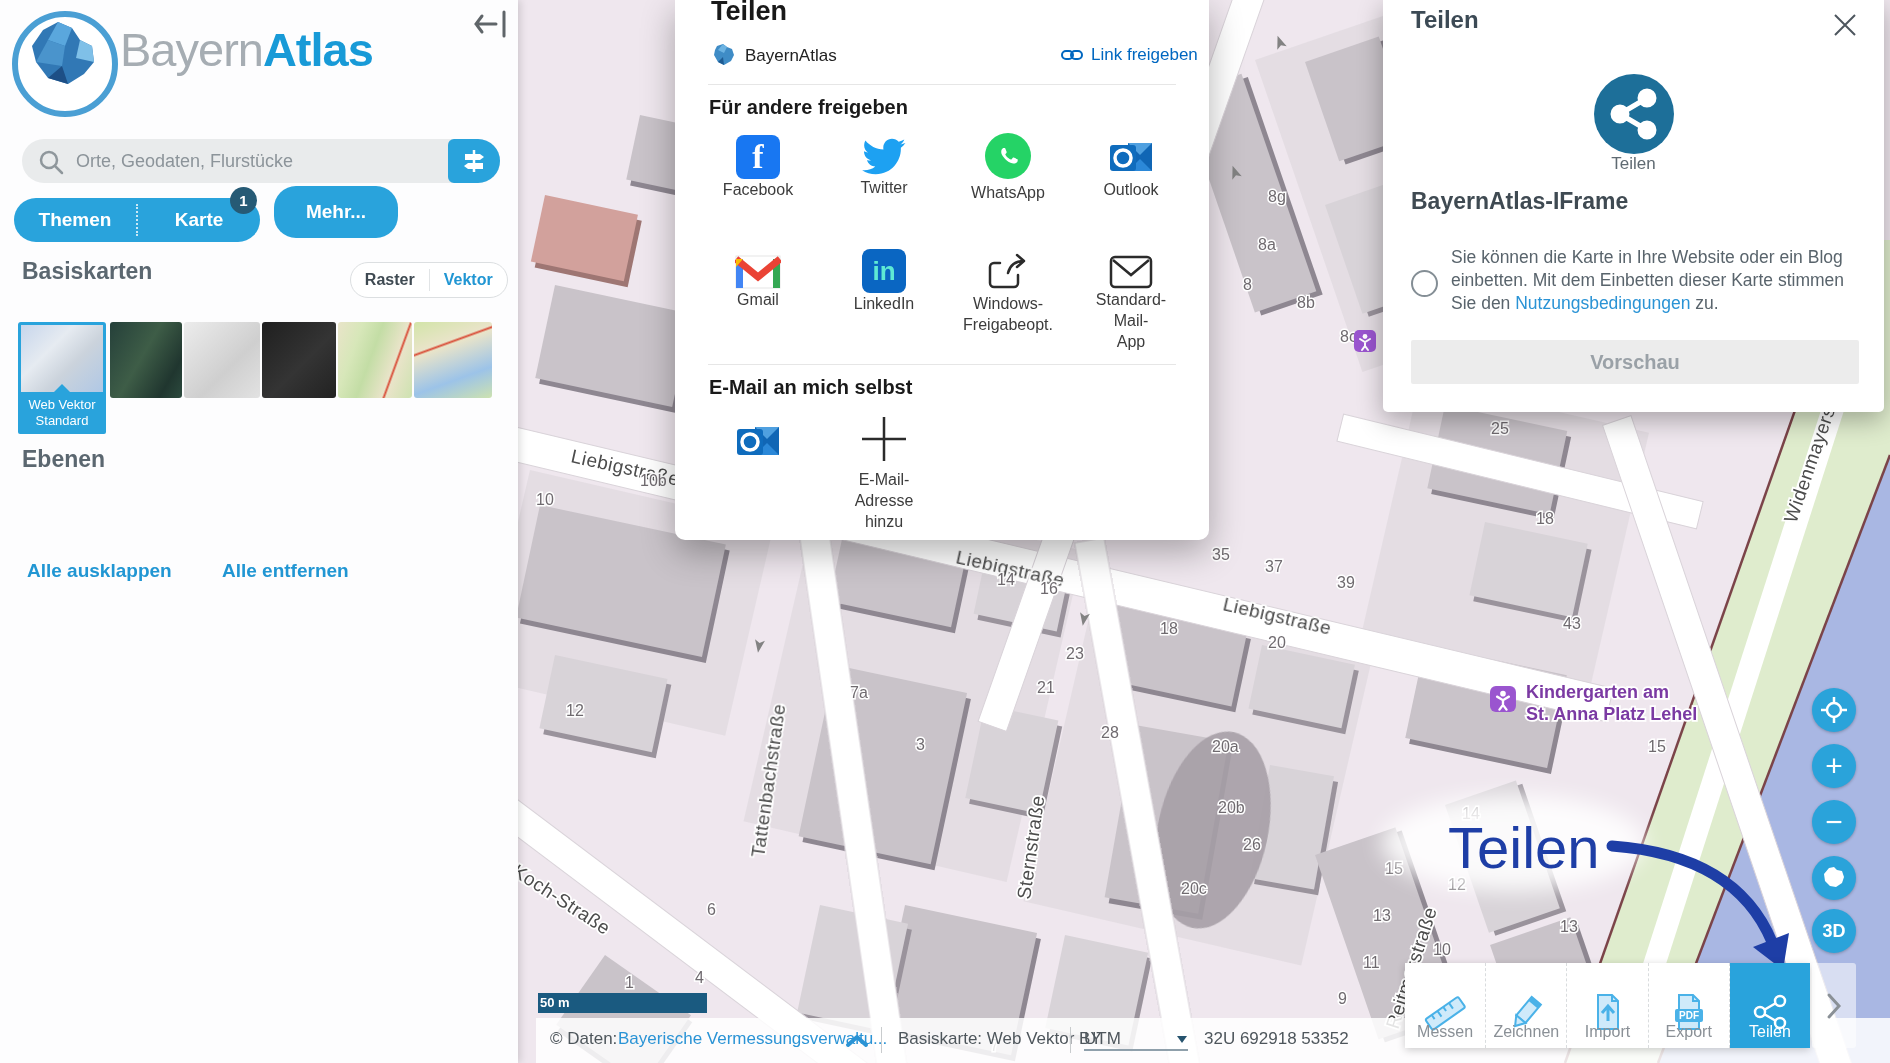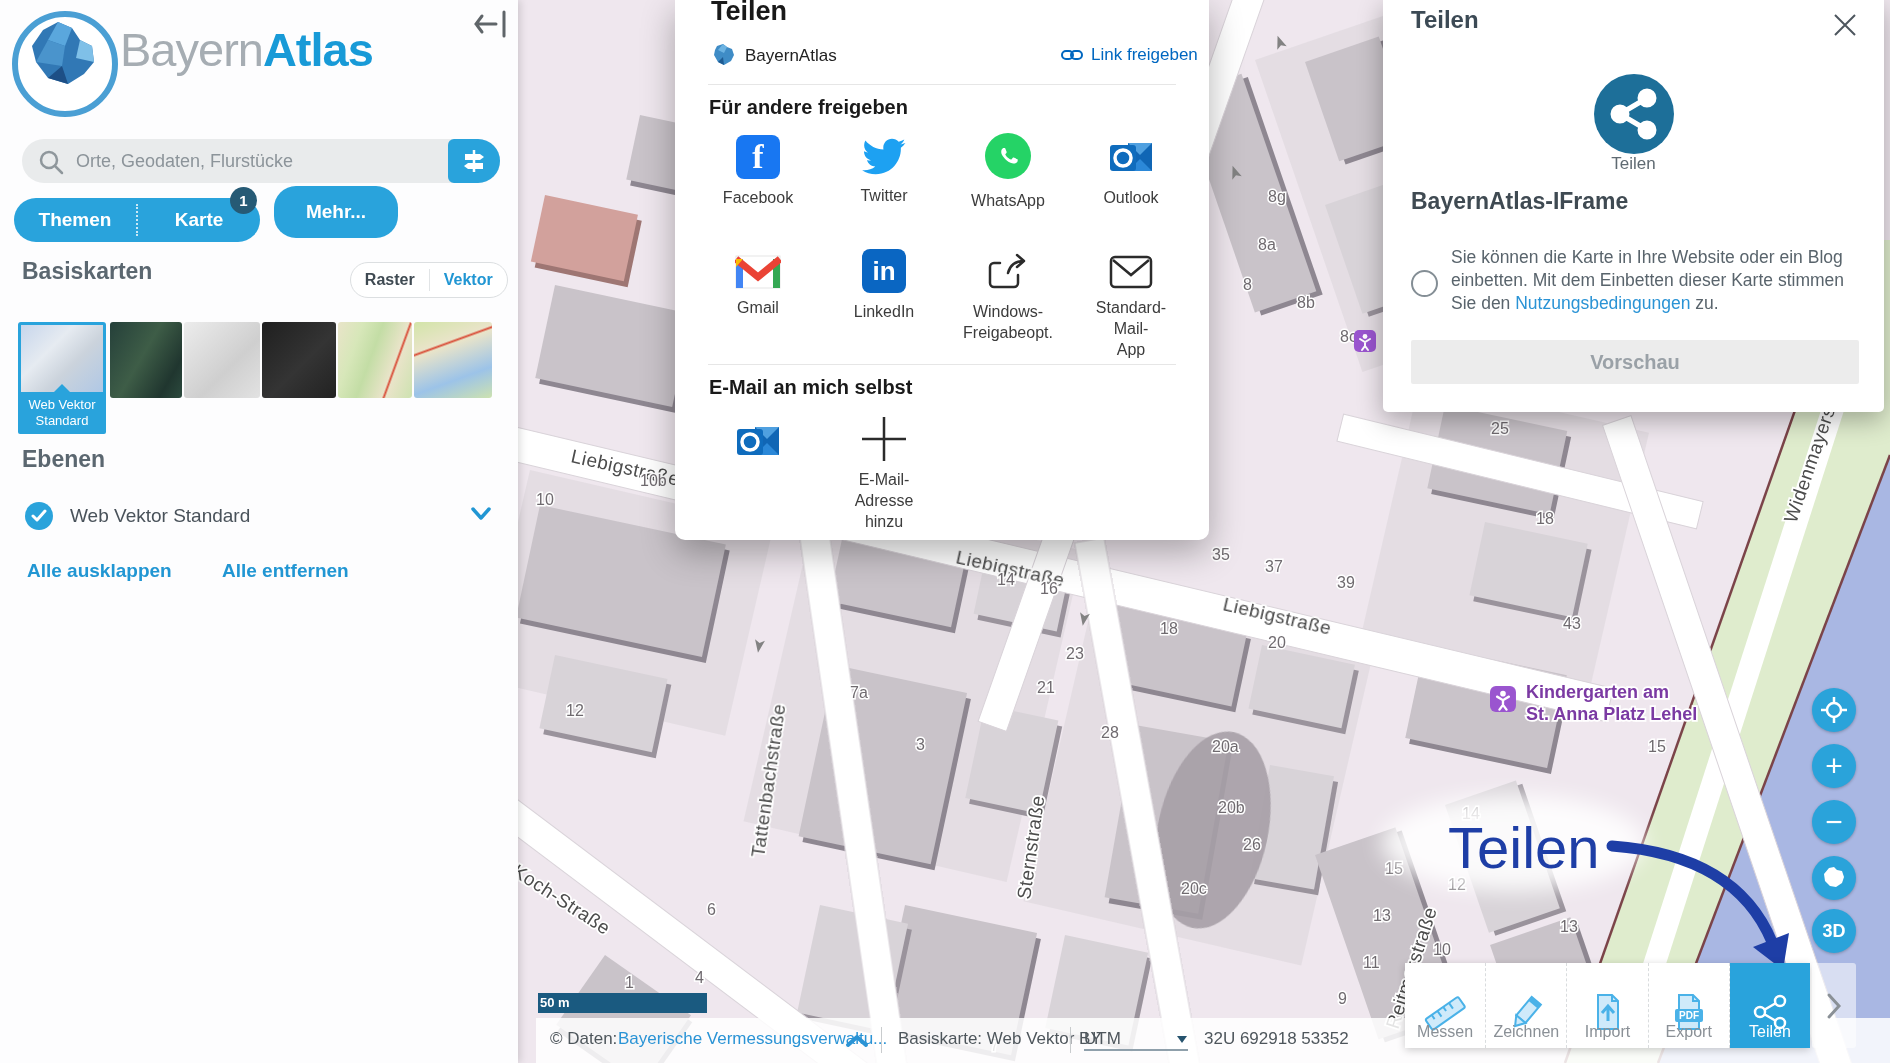--- a/index.html
+++ b/index.html
@@ -53,24 +53,24 @@
   
   .dlg{left:675px;top:0;width:534px;height:540px;background:#fff;border-radius:0 0 10px 10px;
     box-shadow:0 12px 34px rgba(0,0,0,.3);z-index:7;}
   .dlg-title{left:36px;top:-4px;font-size:27px;font-weight:600;color:#191919;}
   .dlg-approw{left:36px;top:42px;height:28px;}
   .dlg-appname{position:absolute;left:34px;top:4px;font-size:17px;color:#222;}
   .dlg-copy{left:380px;top:44px;color:#0067c0;font-size:17px;background:none;border:none;cursor:pointer;display:flex;align-items:center;gap:8px;}
   .dlg-hr{left:33px;width:468px;height:1px;background:#e6e6e6;}
   .dlg-h{left:34px;font-size:20px;font-weight:700;color:#1a1a1a;}
   .appcell{width:110px;text-align:center;background:none;border:none;cursor:pointer;position:absolute;}
-  .appcell .lbl{display:block;margin-top:8px;font-size:16px;color:#3c3c3c;line-height:21px;}
+  .appcell .lbl{display:block;font-size:16px;color:#3c3c3c;line-height:21px;}
   .fbic{width:44px;height:44px;border-radius:8px;background:#1877f2;color:#fff;font-weight:700;
     font-size:34px;line-height:44px;display:inline-block;font-family:"Liberation Serif",serif;}
-  .lnic{width:44px;height:44px;border-radius:8px;background:#0a66c2;color:#ffffff;font-weight:700;
+  .lnic{width:44px;height:44px;border-radius:8px;background:#0a66c2;color:#5eead4;font-weight:700;
     font-size:26px;line-height:44px;display:inline-block;}
   .waic{width:46px;height:46px;border-radius:50%;background:#25d366;display:inline-block;}
   
   .panel{left:1383px;top:0;width:501px;height:412px;background:#fff;border-radius:0 0 5px 5px;
     box-shadow:0 8px 26px rgba(0,0,0,.3);z-index:7;}
   .p-title{left:28px;top:6px;font-size:24px;font-weight:700;color:#3c4a55;}
   .p-close{right:24px;top:8px;width:34px;height:34px;background:none;border:none;cursor:pointer;}
   .p-ico{left:209px;top:72px;}
   .p-icolbl{left:0;top:154px;width:501px;text-align:center;font-size:17px;color:#5f6a72;}
   .p-h{left:28px;top:188px;font-size:23px;font-weight:700;color:#3f4a52;}
@@ -480,33 +480,20 @@
     <div class="abs thumb th3" style="left:184px;width:76px"></div>
     <div class="abs thumb th4" style="left:262px;width:74px"></div>
     <div class="abs thumb th5" style="left:338px;width:74px"></div>
     <div class="abs thumb th6" style="left:414px;width:78px"></div>
     <div class="abs thlabel">
       <span>Web Vektor</span><br>
       <span>Standard</span>
     </div>
 
     <div class="abs h-side" style="left:22px;top:446px">Ebenen</div>
-    <div class="abs layerrow">
-      <span class="chk">
-        <svg style="margin:7px auto 0" width="16" height="14" viewBox="0 0 16 14">
-          <polyline points="2,7 6,11 14,2" fill="none" stroke="#fff" stroke-width="3" stroke-linecap="round" stroke-linejoin="round"></polyline>
-        </svg>
-      </span>
-      <span class="layername">Web Vektor Standard</span>
-      <span class="lchev">
-        <svg width="22" height="16" viewBox="0 0 22 16">
-          <polyline points="3,3 11,12 19,3" fill="none" stroke="#2196d3" stroke-width="3.5" stroke-linecap="round" stroke-linejoin="round"></polyline>
-        </svg>
-      </span>
-    </div>
     <button class="abs sidelink" style="left:27px">Alle ausklappen</button>
     <button class="abs sidelink" style="left:222px">Alle entfernen</button>
   </div>
 
   <div class="abs dlg">
     <div class="abs dlg-title">Teilen</div>
     <div class="abs dlg-approw">
       <svg width="26" height="26" viewBox="0 0 26 26">
         <path d="M6,4 L12,2 L16,5 L21,7 L23,13 L20,19 L13,23 L7,20 L3,13 L4,8 Z" fill="#3f8cc6"></path>
         <path d="M12,2 L16,5 L13,11 L7,8 Z" fill="#6db3e2"></path>

